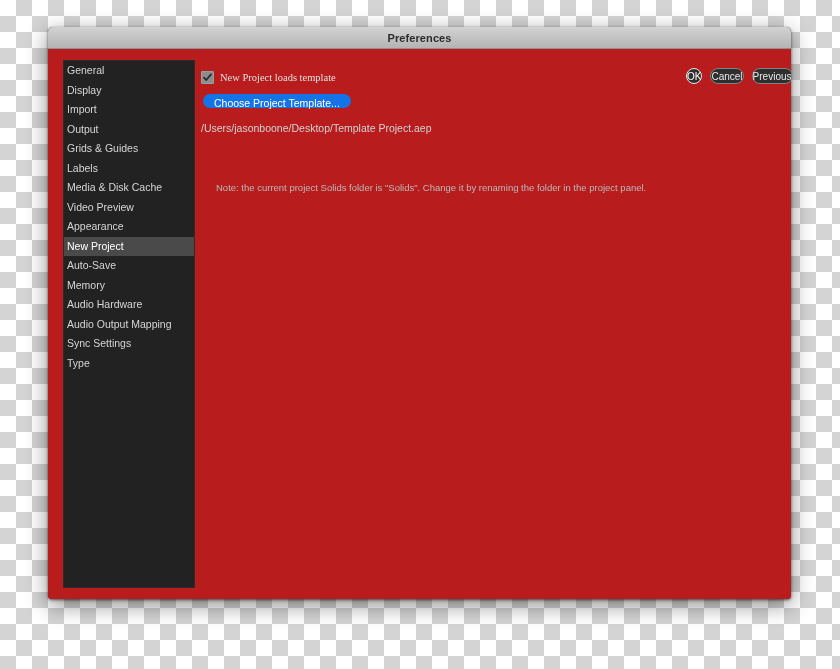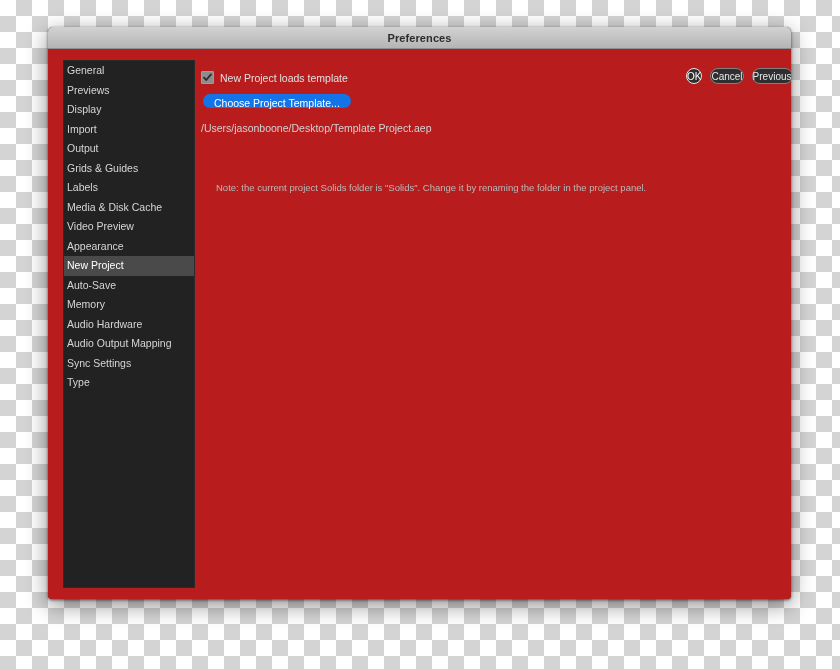--- a/index.html
+++ b/index.html
@@ -107,20 +107,21 @@
     border-radius: 1px;
     margin-right: 6px;
     position: relative;
     flex: none;
   }
   .checkbox svg { position: absolute; left: 1px; top: 1px; }
   .check-label {
     font-size: 10.5px;
     color: #e0e0e0;
     white-space: nowrap;
+    font-family: Liberation Serif, serif;
   }
 
   #choose-template-button {
     position: absolute;
     left: 3px;
     top: 34px;
     height: 14px;
     padding: 0 11px;
     background: #1473e6;
     color: #ffffff;
@@ -213,21 +214,20 @@
 <div id="dialog">
 
   <div id="titlebar">
     <span class="title">Preferences</span>
   </div>
 
   <div id="dialog-body">
 
     <div id="sidebar">
         <div class="side-item"><span>General</span></div>
-        <div class="side-item"><span>Previews</span></div>
         <div class="side-item"><span>Display</span></div>
         <div class="side-item"><span>Import</span></div>
         <div class="side-item"><span>Output</span></div>
         <div class="side-item"><span>Grids &amp; Guides</span></div>
         <div class="side-item"><span>Labels</span></div>
         <div class="side-item"><span>Media &amp; Disk Cache</span></div>
         <div class="side-item"><span>Video Preview</span></div>
         <div class="side-item"><span>Appearance</span></div>
         <div class="side-item selected"><span>New Project</span></div>
         <div class="side-item"><span>Auto-Save</span></div>

